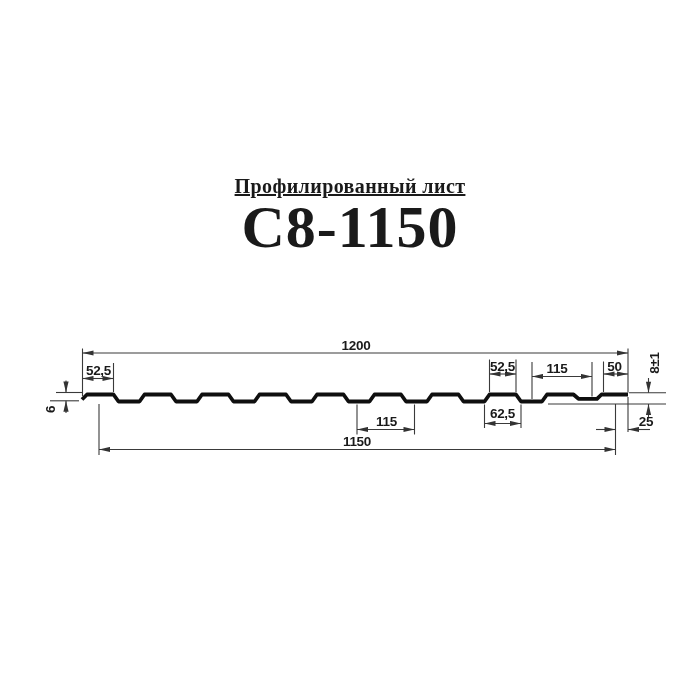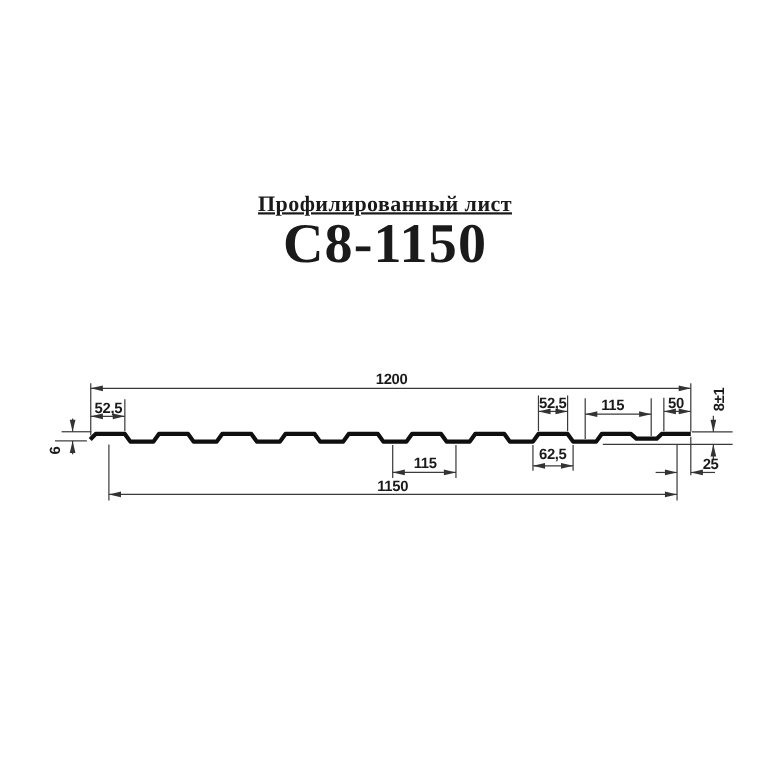--- a/index.html
+++ b/index.html
@@ -1,20 +1,20 @@
 <!DOCTYPE html>
 <html><head>
 <meta charset="utf-8">
 <style>
   html,body{margin:0;padding:0;background:#ffffff;}
   #stage{position:relative;width:700px;height:700px;background:#ffffff;overflow:hidden;
          font-family:"Liberation Serif", serif;color:#1a1a1a;}
   .hdr{position:absolute;left:0;right:0;text-align:center;font-weight:700;}
   #subtitle{top:175px;font-size:20px;letter-spacing:.4px;text-decoration:underline;}
-  #mainTitle{top:197px;font-size:51px;line-height:1;letter-spacing:1px;}
+  #mainTitle{top:197px;font-size:60px;line-height:1;letter-spacing:1px;}
   #standard{top:250px;font-size:18.5px;word-spacing:4px;letter-spacing:.2px;}
   svg{position:absolute;left:0;top:0;}
   .dim{stroke:#3a3a3a;stroke-width:1.1;fill:none;}
   .ref{stroke:#3a3a3a;stroke-width:1.1;fill:none;}
   .profile{stroke:#0f0f0f;stroke-width:3.8;fill:none;stroke-linejoin:round;}
   .dimtxt{font-family:"Liberation Sans",sans-serif;font-weight:700;font-size:13.5px;
           fill:#1a1a1a;letter-spacing:-0.3px;}
 </style>
 </head>
 <body>

